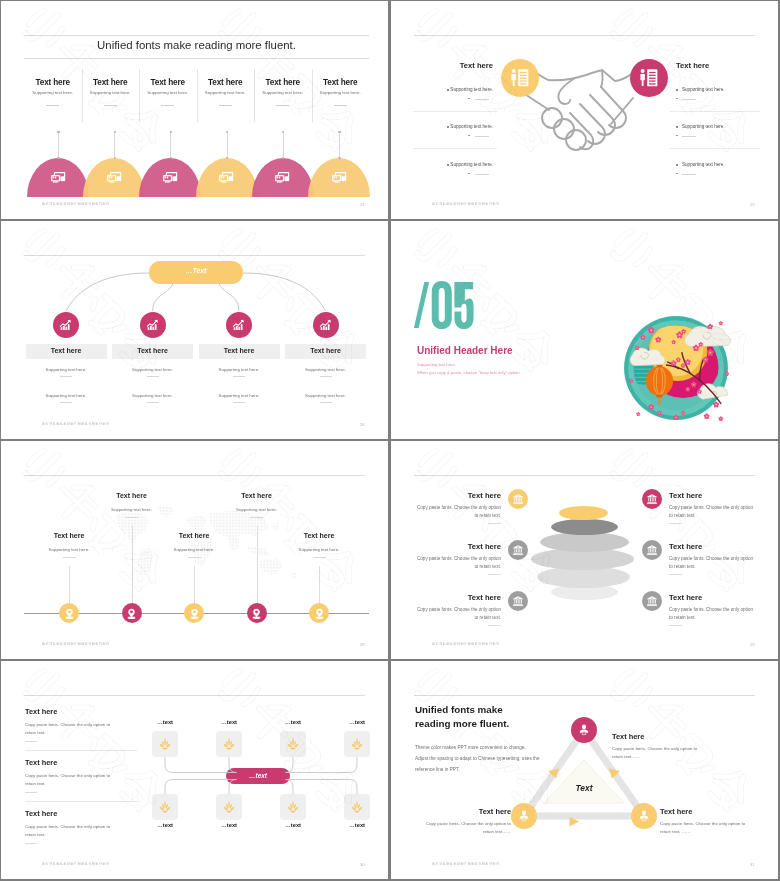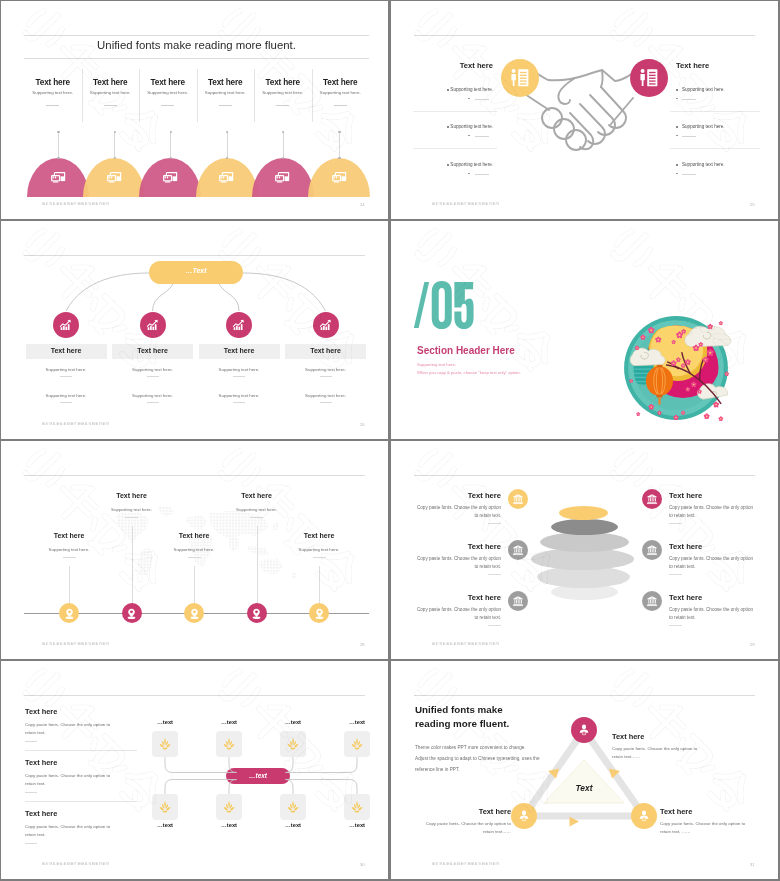--- a/index.html
+++ b/index.html
@@ -614,21 +614,21 @@
 <div class="fnum" style="left:359px;top:200.5px;">26</div>
 </div>
 <div class="slide" style="left:391px;top:221px;">
 <svg width="61.0" height="54.0" viewBox="0 0 140 110" style="position:absolute;left:22.0px;top:57.0px;">
         <g fill="#5cbcae">
           <polygon points="26,2 37,2 13,108 2,108"></polygon>
           <path d="M66 0 C81 0 89 10 89 26 L89 84 C89 100 81 110 66 110 C51 110 43 100 43 84 L43 26 C43 10 51 0 66 0 Z M66 16 C61 16 59 20 59 27 L59 83 C59 90 61 94 66 94 C71 94 73 90 73 83 L73 27 C73 20 71 16 66 16 Z"></path>
           <path d="M138 2 L138 19 L119 19 L119 46 C122 42 126 40 130 40 C136 40 139 47 139 59 L139 84 C139 100 131 110 117 110 C103 110 95 100 95 84 L95 70 L111 70 L111 84 C111 91 113 95 117 95 C121 95 123 91 123 84 L123 63 C123 56 121 52 117 52 C113 52 111 56 111 61 L95 61 L95 2 Z"></path>
         </g>
       </svg>
-<div class="t b7" style="left:26px;top:124px;font-size:10px;color:#c33e73;">Section Header Here</div>
+<div class="t b7" style="left:26px;top:124px;font-size:10px;color:#c33e73;">Unified Header Here</div>
 <div class="t" style="left:26px;top:141px;font-size:4.2px;color:#e48aa8;">Supporting text here.</div>
 <div class="t" style="left:26px;top:149px;font-size:4.2px;color:#e48aa8;">When you copy &amp; paste, choose "keep text only" option.</div>
 <svg viewBox="0 0 200 200" width="118.0" height="118.0" style="position:absolute;left:226.0px;top:88.0px;">
 <defs>
  <clipPath id="mcA">
             <circle cx="100" cy="100" r="88"></circle>
           </clipPath>
  <clipPath id="mcB">
             <circle cx="100" cy="100" r="72"></circle>
           </clipPath>

